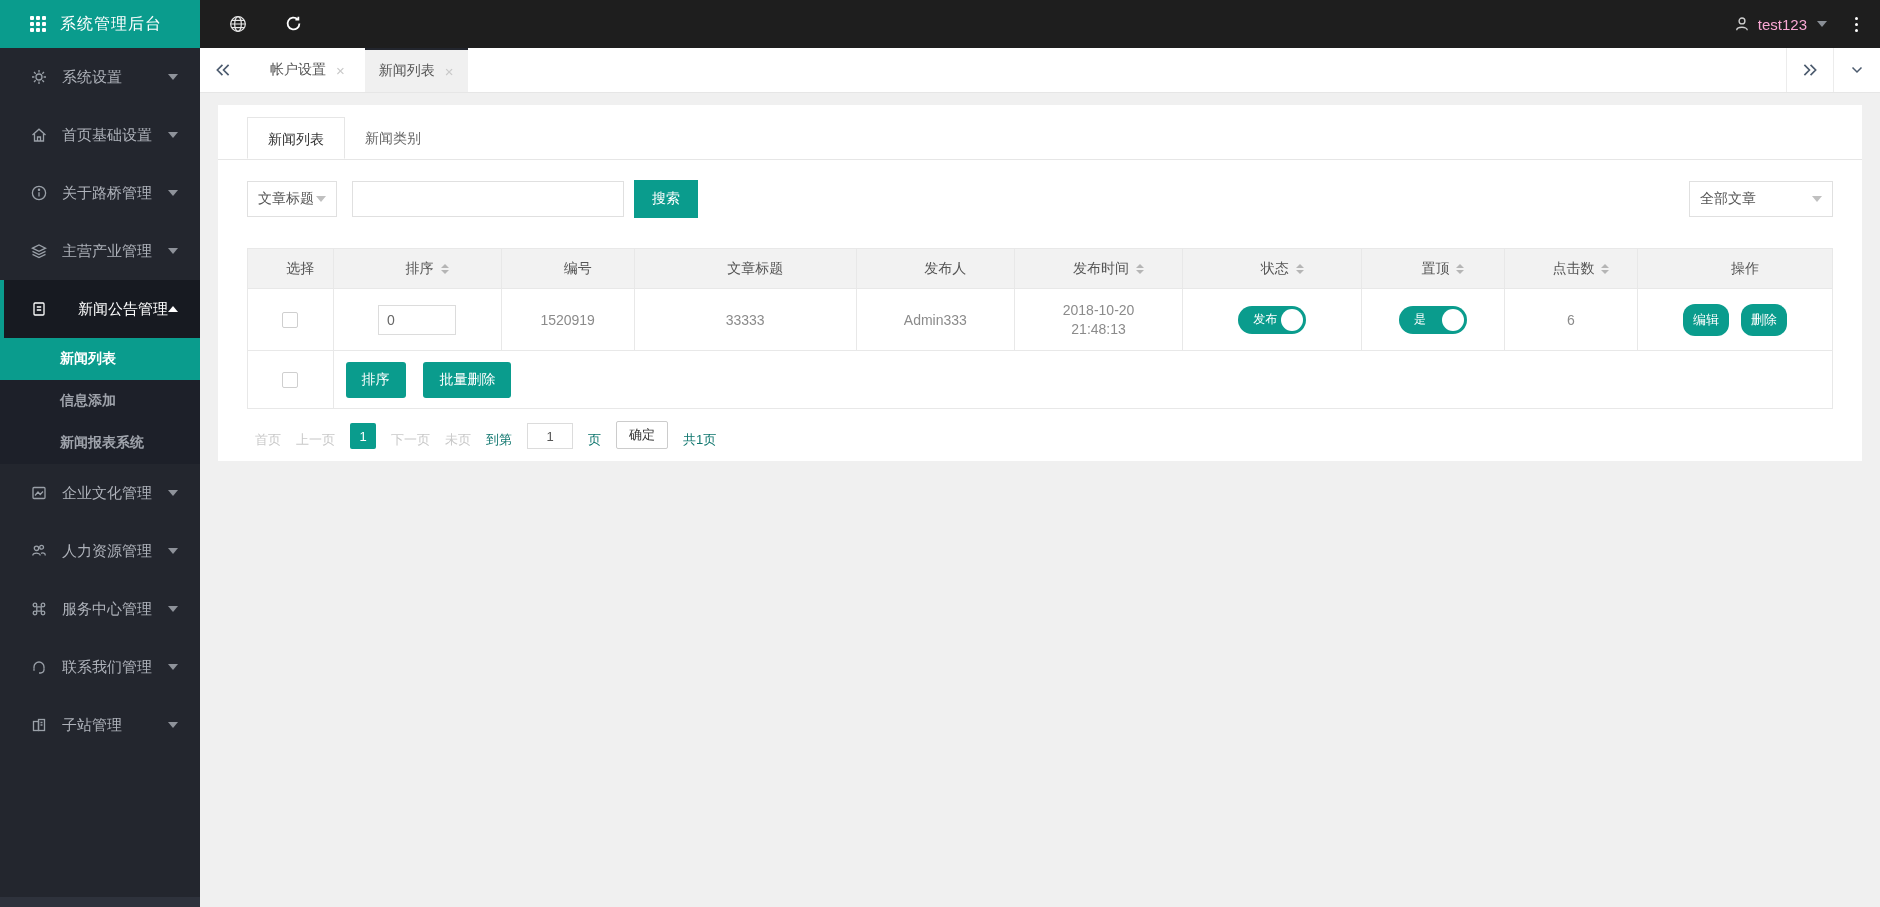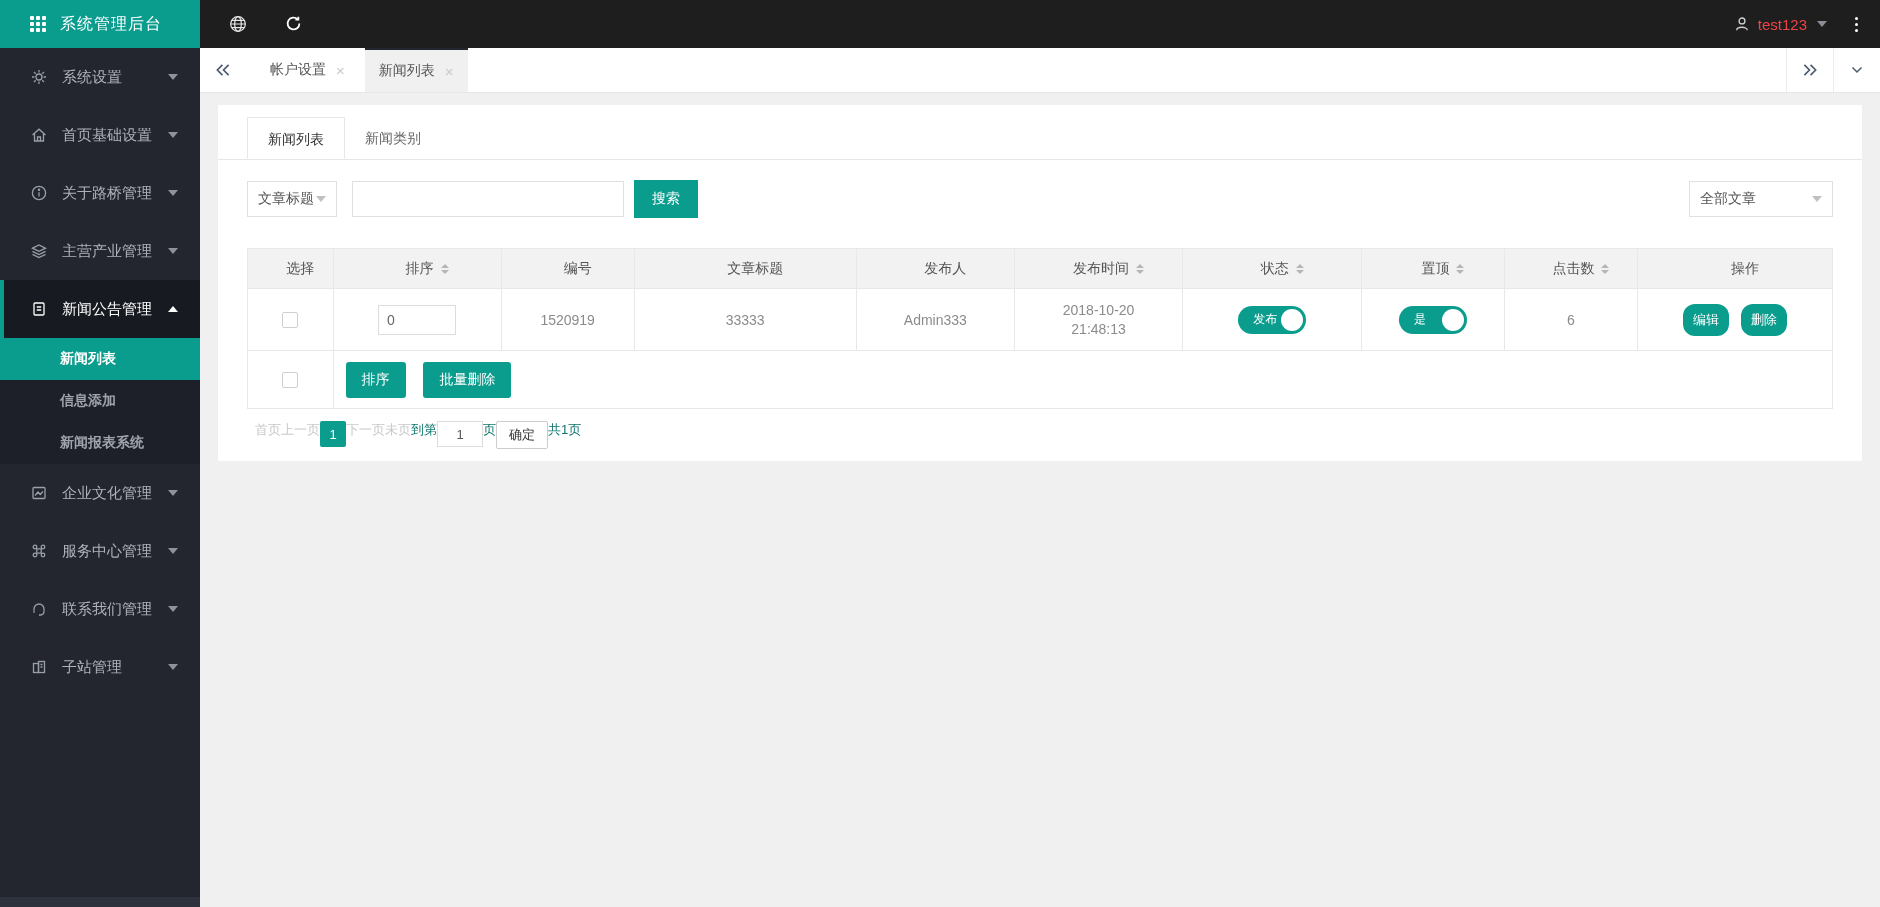--- a/index.html
+++ b/index.html
@@ -12,34 +12,34 @@
   .logo { height:48px; background:#0A9C8D; display:flex; align-items:center; padding-left:30px; }
   .grid-icon { width:16px; height:16px; display:grid; grid-template-columns:repeat(3,4px); grid-template-rows:repeat(3,4px); gap:2px; }
   .grid-icon b { background:#fff; border-radius:1px; }
   .logo-text { color:#fff; font-size:16px; margin-left:14px; letter-spacing:1px; }
   .menu { display:flex; flex-direction:column; }
   .mitem { height:58px; display:flex; align-items:center; padding:0 22px 0 30px; cursor:pointer; color:#AEB2BA; }
   .mitem .micon { width:18px; height:18px; flex:0 0 18px; display:flex; }
   .mitem .mlabel { font-size:15px; margin-left:14px; flex:1; }
   .caret-dn { width:0; height:0; border-left:5px solid transparent; border-right:5px solid transparent; border-top:6px solid #8E929A; }
   .caret-up { width:0; height:0; border-left:5px solid transparent; border-right:5px solid transparent; border-bottom:6px solid #fff; }
-  .mitem.expanded { background:#171A21; border-left:4px solid #0A9C8D; padding-left:26px; color:#fff; }
+  .mitem.expanded { background:#171A21; border-left:4px solid #0A9C8D; padding-left:26px; color:#fff;text-align:right; }
   .submenu { background:#1D2029; display:flex; flex-direction:column; }
   .sitem { height:42px; display:flex; align-items:center; padding-left:60px; font-size:14px; color:#9FA3AB; cursor:pointer;font-weight:bold; }
   .sitem.active { background:#0A9C8D; color:#fff; font-weight:bold; }
   .sidebar-foot { position:absolute; bottom:0; left:0; width:200px; height:10px; background:#2E323C; }
 
   
   .topbar { position:absolute; left:200px; top:0; width:1680px; height:48px; background:#1E1E1E; display:flex; align-items:center; }
   .tb-icon-btn { width:20px; height:20px; display:flex; cursor:pointer; }
   .tb-globe { margin-left:28px; }
   .tb-refresh { margin-left:36px; }
   .tb-spacer { flex:1; }
   .user-box { display:flex; align-items:center; cursor:pointer; }
-  .user-name { color:#ef4444; font-size:15px; margin-left:7px; }
+  .user-name { color:#f9a8d4; font-size:15px; margin-left:7px; }
   .user-caret { width:0; height:0; border-left:5px solid transparent; border-right:5px solid transparent; border-top:6px solid #8a8f96; margin-left:10px; }
   .kebab { display:flex; flex-direction:column; align-items:center; margin:0 18px 0 24px; cursor:pointer; padding:4px; }
   .kebab b { width:3px; height:3px; border-radius:50%; background:#fff; margin:1.5px 0; }
 
   
   .tabbar { position:absolute; left:200px; top:48px; width:1680px; height:45px; background:#fff; display:flex; align-items:stretch; border-bottom:1px solid #e6e6e6; }
   .tb-collapse, .tb-expand, .tb-dropdown { width:46px; display:flex; align-items:center; justify-content:center; cursor:pointer; }
   .tb-tab { display:flex; align-items:center; padding:0 14px; font-size:14px; color:#555; cursor:pointer; margin-left:10px; }
   .tb-tab .close-x { color:#c8c8c8; font-size:15px; margin-left:10px; cursor:pointer; line-height:1; }
   .tb-tab.active { background:#f0f0f0; border-top:2px solid #23262E; margin-left:6px; }
@@ -75,21 +75,21 @@
   .cb { width:16px; height:16px; border:1px solid #cfcfcf; border-radius:2px; background:#fff; display:inline-block; cursor:pointer; vertical-align:middle; }
   .sort-input { width:78px; height:30px; border:1px solid #dcdcdc; padding:0 8px; font-size:14px; color:#666; outline:none; font-family:inherit; }
   .cell-2line { line-height:1.3; }
   .switch { width:68px; height:28px; border-radius:14px; background:#0A9C8D; position:relative; display:inline-flex; align-items:center; padding-left:15px; color:#fff; font-size:12px; cursor:pointer; }
   .switch i { position:absolute; right:3px; top:3px; width:22px; height:22px; background:#fff; border-radius:50%; }
   .btn-xs { display:inline-block; background:#0A9C8D; color:#fff; font-size:13px; padding:7px 10px; border-radius:12px; border:none; cursor:pointer; margin:0 4px; font-family:inherit; }
   .action-row td { height:58px; }
   .action-cell { text-align:left; padding-left:12px; }
   .btn-sm { background:#0A9C8D; color:#fff; font-size:14px; height:36px; padding:0 16px; border-radius:3px; border:none; cursor:pointer; margin-right:14px; font-family:inherit; }
 
-  .pagination { display:flex; align-items:flex-start; padding:12px 8px; font-size:13px; }
+  .pagination { display:flex; align-items:flex-end; padding:12px 8px; font-size:13px; gap:15px; }
   .pg-link { color:#c9c9c9; cursor:pointer; }
   .pg-cur { width:26px; height:26px; background:#0A9C8D; color:#fff; display:flex; align-items:center; justify-content:center; border-radius:2px; font-size:13px; cursor:pointer; }
   .pg-text { color:#0f766e; }
   .pg-input { width:46px; height:26px; border:1px solid #dcdcdc; text-align:center; font-size:13px; color:#555; outline:none; font-family:inherit; }
   .pg-confirm { height:28px; padding:0 12px; background:#fff; border:1px solid #ccc; border-radius:2px; font-size:13px; color:#333; cursor:pointer; font-family:inherit; }
 
   svg { display:block; }
 </style>
 </head>
 <body>
@@ -187,20 +187,32 @@
         <span class="micon">
           <svg viewBox="0 0 18 18" width="18" height="18" stroke="#9AA0A8" stroke-width="1.3" fill="none">
             <rect x="3" y="3.5" width="12" height="11" rx="1"></rect>
               <path d="M5 11.5 8 8l2.2 2.5 2.8-3"></path>
           </svg>
         </span>
         <span class="mlabel">企业文化管理</span>
         <span class="caret-dn"></span>
       </div>
 
+      <div class="mitem">
+        <span class="micon">
+          <svg viewBox="0 0 18 18" width="18" height="18" stroke="#9AA0A8" stroke-width="1.3" fill="none">
+            <circle cx="6.5" cy="6.3" r="2.2"></circle>
+              <circle cx="11.6" cy="5.2" r="1.9"></circle>
+            <path d="M2.8 13.6c0-3.2 7.4-3.2 7.4 0"></path>
+              <path d="M11 11.4c1.9-1 4.3-.2 4.3 2"></path>
+          </svg>
+        </span>
+        <span class="mlabel">人力资源管理</span>
+        <span class="caret-dn"></span>
+      </div>
 
       <div class="mitem">
         <span class="micon">
           <svg viewBox="0 0 18 18" width="18" height="18" stroke="#9AA0A8" stroke-width="1.3" fill="none">
             <circle cx="5" cy="5" r="1.8"></circle>
               <circle cx="13" cy="5" r="1.8"></circle>
               <circle cx="5" cy="13" r="1.8"></circle>
               <circle cx="13" cy="13" r="1.8"></circle>
             <path d="M6.8 6.8h4.4v4.4H6.8z"></path>
           </svg>

